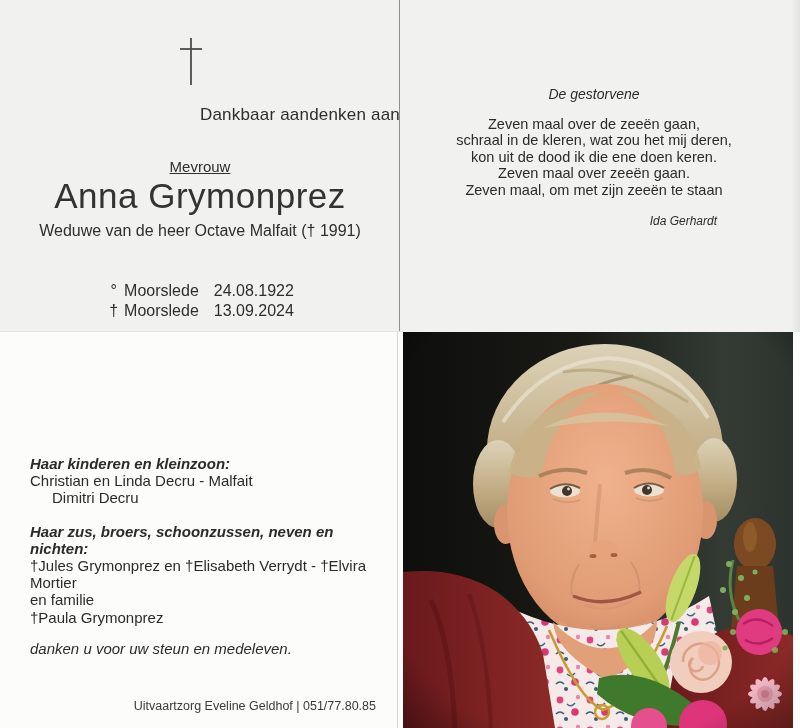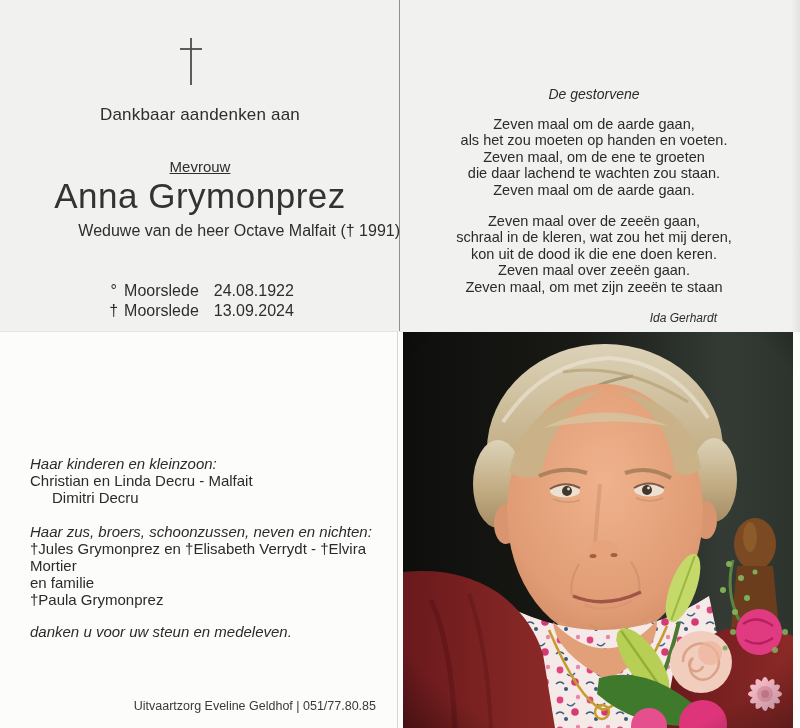--- a/index.html
+++ b/index.html
@@ -9,25 +9,25 @@
   .top-half{position:absolute;left:0;top:0;width:800px;height:332px;background:#f1f1ef;}
   .top-half::after{content:"";position:absolute;right:0;top:0;width:9px;height:100%;
         background:linear-gradient(to right,rgba(0,0,0,0),rgba(0,0,0,0.06));}
   .fold-top{position:absolute;left:399px;top:0;width:1px;height:332px;background:#8f8f8b;}
   .fold-bottom{position:absolute;left:397px;top:332px;width:1px;height:396px;background:#d6d6d2;}
   .fold-h{position:absolute;left:0;top:331px;width:403px;height:1px;background:#e4e4e0;}
 
   
   .front{position:absolute;left:0;top:0;width:400px;height:332px;text-align:center;}
   .cross-wrap{position:absolute;left:177px;top:37px;width:28px;height:50px;}
-  .dedication{position:absolute;top:105px;width:100%;font-size:17px;letter-spacing:.2px;}
+  .dedication{position:absolute;top:105px;width:100%;font-size:17px;letter-spacing:.2px;text-align:right;}
   .salutation{position:absolute;top:158px;width:100%;font-size:15px;text-decoration:underline;}
   .name{position:absolute;top:176px;width:100%;font-size:35px;font-weight:300;
         letter-spacing:.5px;color:#333;}
-  .widow{position:absolute;top:222px;width:100%;font-size:16px;text-align:right;}
+  .widow{position:absolute;top:222px;width:100%;font-size:16px;}
   .dates{position:absolute;top:281px;width:100%;font-size:16px;line-height:20px;}
   .dates-inner{display:inline-block;text-align:left;}
   .drow{display:flex;}
   .dsym{width:15px;text-align:center;}
   .dplace{margin-left:3px;}
   .ddate{margin-left:15px;}
 
   
   .poem{position:absolute;left:405px;top:86px;width:378px;text-align:center;
         font-size:14.5px;line-height:16.6px;color:#2b2b2b;}
@@ -35,21 +35,21 @@
   .stanza{margin-bottom:14px;}
   .poem-author{font-style:italic;font-size:12px;text-align:right;
         padding-right:66px;margin-top:4px;}
 
   
   .ack{position:absolute;left:30px;top:455px;width:354px;font-size:15px;
        line-height:17.2px;color:#2b2b2b;}
   .grp{margin-bottom:16px;}
   .grp2{margin-bottom:14px;}
   .grp3{margin-bottom:10px;}
-  .hdg{font-style:italic;}
+  .hdg{font-style:italic;font-weight:bold;}
   .indent{padding-left:22px;}
   .thanks{font-style:italic;}
   .footer{position:absolute;left:30px;top:699px;width:346px;text-align:right;
        font-size:12.5px;color:#3a3a3a;}
 
   
   .photo{position:absolute;left:403px;top:332px;width:390px;height:396px;}
   .photo svg{display:block;}
 </style>
 </head>
@@ -84,27 +84,20 @@
           <span class="dsym">†</span>
           <span class="dplace">Moorslede</span>
           <span class="ddate">13.09.2024</span>
         </div>
       </div>
     </div>
   </div>
 
   <div class="poem">
     <div class="poem-title">De gestorvene</div>
-    <div class="stanza">
-      <div>Zeven maal om de aarde gaan,</div>
-      <div>als het zou moeten op handen en voeten.</div>
-      <div>Zeven maal, om de ene te groeten</div>
-      <div>die daar lachend te wachten zou staan.</div>
-      <div>Zeven maal om de aarde gaan.</div>
-    </div>
     <div class="stanza">
       <div>Zeven maal over de zeeën gaan,</div>
       <div>schraal in de kleren, wat zou het mij deren,</div>
       <div>kon uit de dood ik die ene doen keren.</div>
       <div>Zeven maal over zeeën gaan.</div>
       <div>Zeven maal, om met zijn zeeën te staan</div>
     </div>
     <div class="poem-author">Ida Gerhardt</div>
   </div>
 

